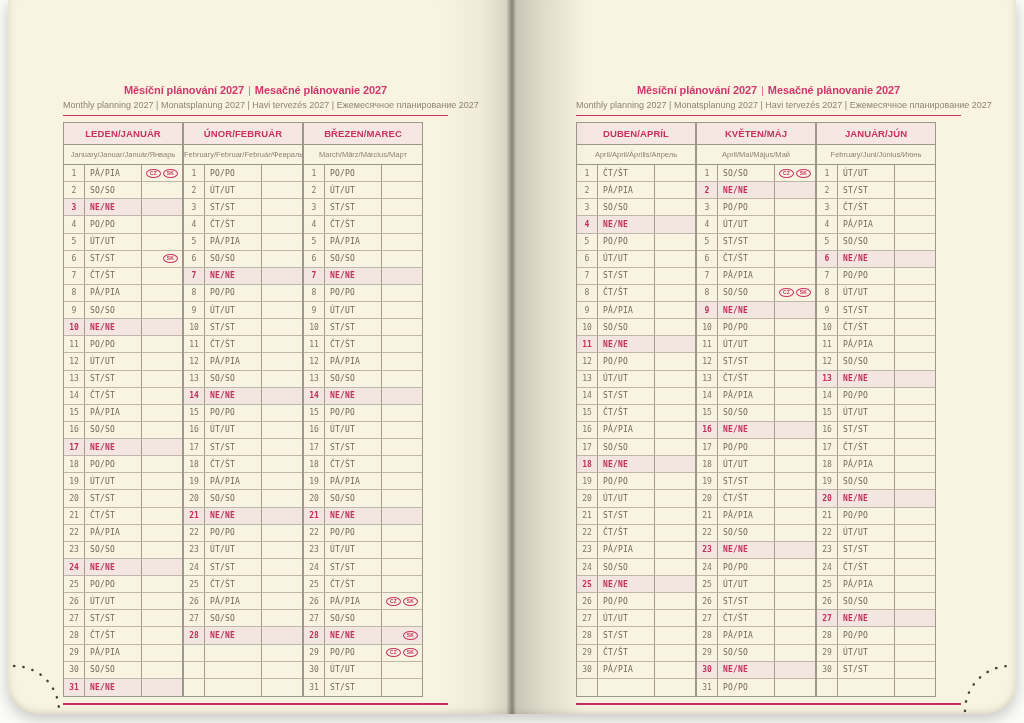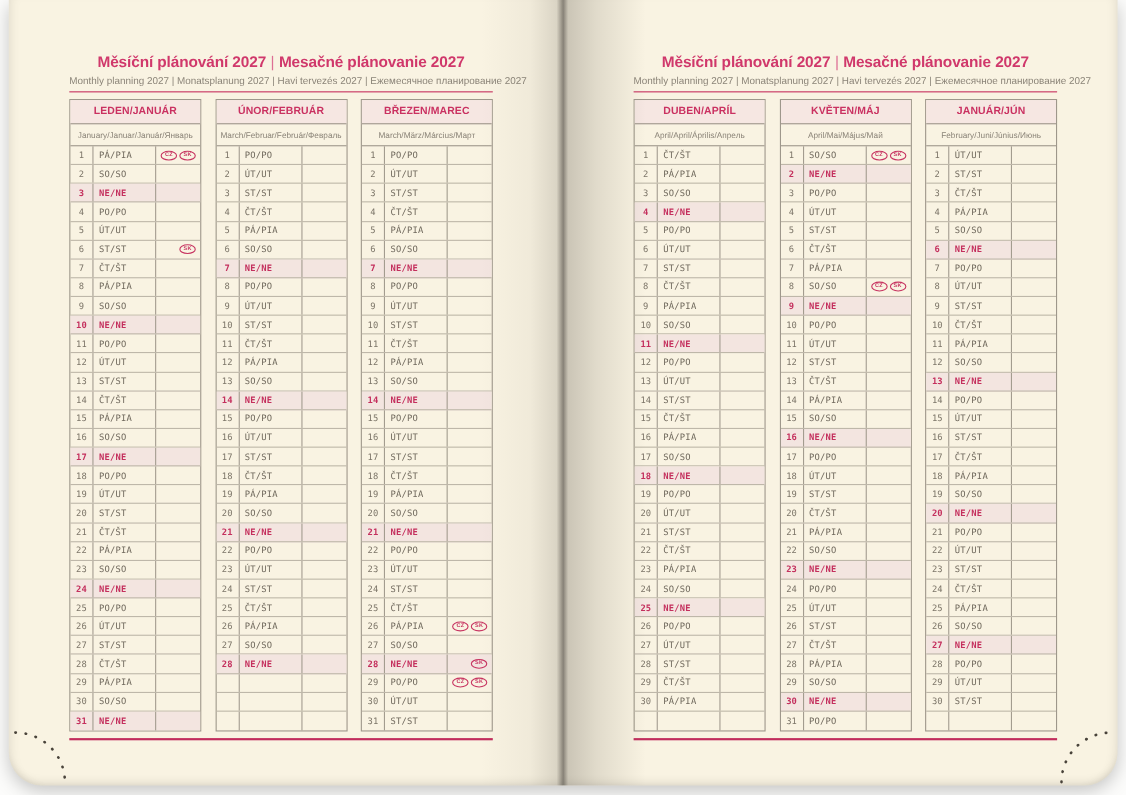--- a/index.html
+++ b/index.html
@@ -15,27 +15,27 @@
   .page.right{border-bottom-right-radius:30px;padding:0 55px 0 64px;
              box-shadow:inset -8px 0 10px -7px rgba(0,0,0,0.10), inset 0 -8px 10px -8px rgba(0,0,0,0.18);}
   .gutter{position:absolute;left:calc(50% - 75px);top:0;width:150px;height:100%;pointer-events:none;
     background:linear-gradient(to right,
       rgba(96,91,81,0) 0%, rgba(96,91,81,0.06) 30%, rgba(96,91,81,0.20) 46%,
       rgba(55,50,43,0.55) 49.7%, rgba(55,50,43,0.55) 50.3%,
       rgba(96,91,81,0.30) 53%, rgba(96,91,81,0.16) 70%, rgba(96,91,81,0) 100%);}
 
   
   .page-head{padding-top:48px;text-align:center;}
-  .page-title{font-size:14px;font-weight:bold;color:#d0386b;letter-spacing:-0.1px;white-space:nowrap;}
+  .page-title{font-size:11px;font-weight:bold;color:#d0386b;letter-spacing:-0.1px;white-space:nowrap;margin-top:36px;}
   .page-title .divider{font-weight:normal;color:#dd6f95;padding:0 4px;}
   .page-subtitle{margin-top:4px;font-size:9px;color:#8b8478;white-space:nowrap;}
   .head-rule{margin-top:5px;height:0;border-top:1.6px solid #c72f5e;}
 
   
-  .months{display:flex;justify-content:space-between;margin-top:6px;}
+  .months{display:flex;margin-top:6px;}
   .month{width:120px;border:1px solid #9e978b;box-sizing:border-box;background:#f9f3e2;}
   .month-header{height:21px;line-height:21px;text-align:center;background:#f6e7e2;color:#ca3161;
                 font-size:9.5px;font-weight:bold;border-bottom:1px solid #9e978b;letter-spacing:0.1px;}
   .month-sub{height:19px;line-height:19px;text-align:center;font-size:7.5px;color:#8b8478;
              border-bottom:1px solid #9e978b;white-space:nowrap;}
   .rows{display:grid;grid-template-rows:repeat(31,1fr);height:531px;}
   .row{display:grid;grid-template-columns:21px 57px 1fr;border-bottom:1px solid #beb7a9;
        font-family:"DejaVu Sans Mono",monospace;font-size:8px;color:#7c7568;}
   .row:last-child{border-bottom:none;}
   .cell-num{border-right:1px solid #a39c8f;display:flex;align-items:center;justify-content:center;}
@@ -257,21 +257,21 @@
   <div class="row sunday">
     <div class="cell-num">31</div>
     <div class="cell-day">NE/NE</div>
     <div class="cell-notes"></div>
   </div>
 </div>
   </div>
 
   <div class="month">
     <div class="month-header">ÚNOR/FEBRUÁR</div>
-    <div class="month-sub">March/Februar/Február/Февраль</div>
+    <div class="month-sub">February/Februar/Február/Февраль</div>
     <div class="rows">
   <div class="row">
     <div class="cell-num">1</div>
     <div class="cell-day">PO/PO</div>
     <div class="cell-notes"></div>
   </div>
 
   <div class="row">
     <div class="cell-num">2</div>
     <div class="cell-day">ÚT/UT</div>

